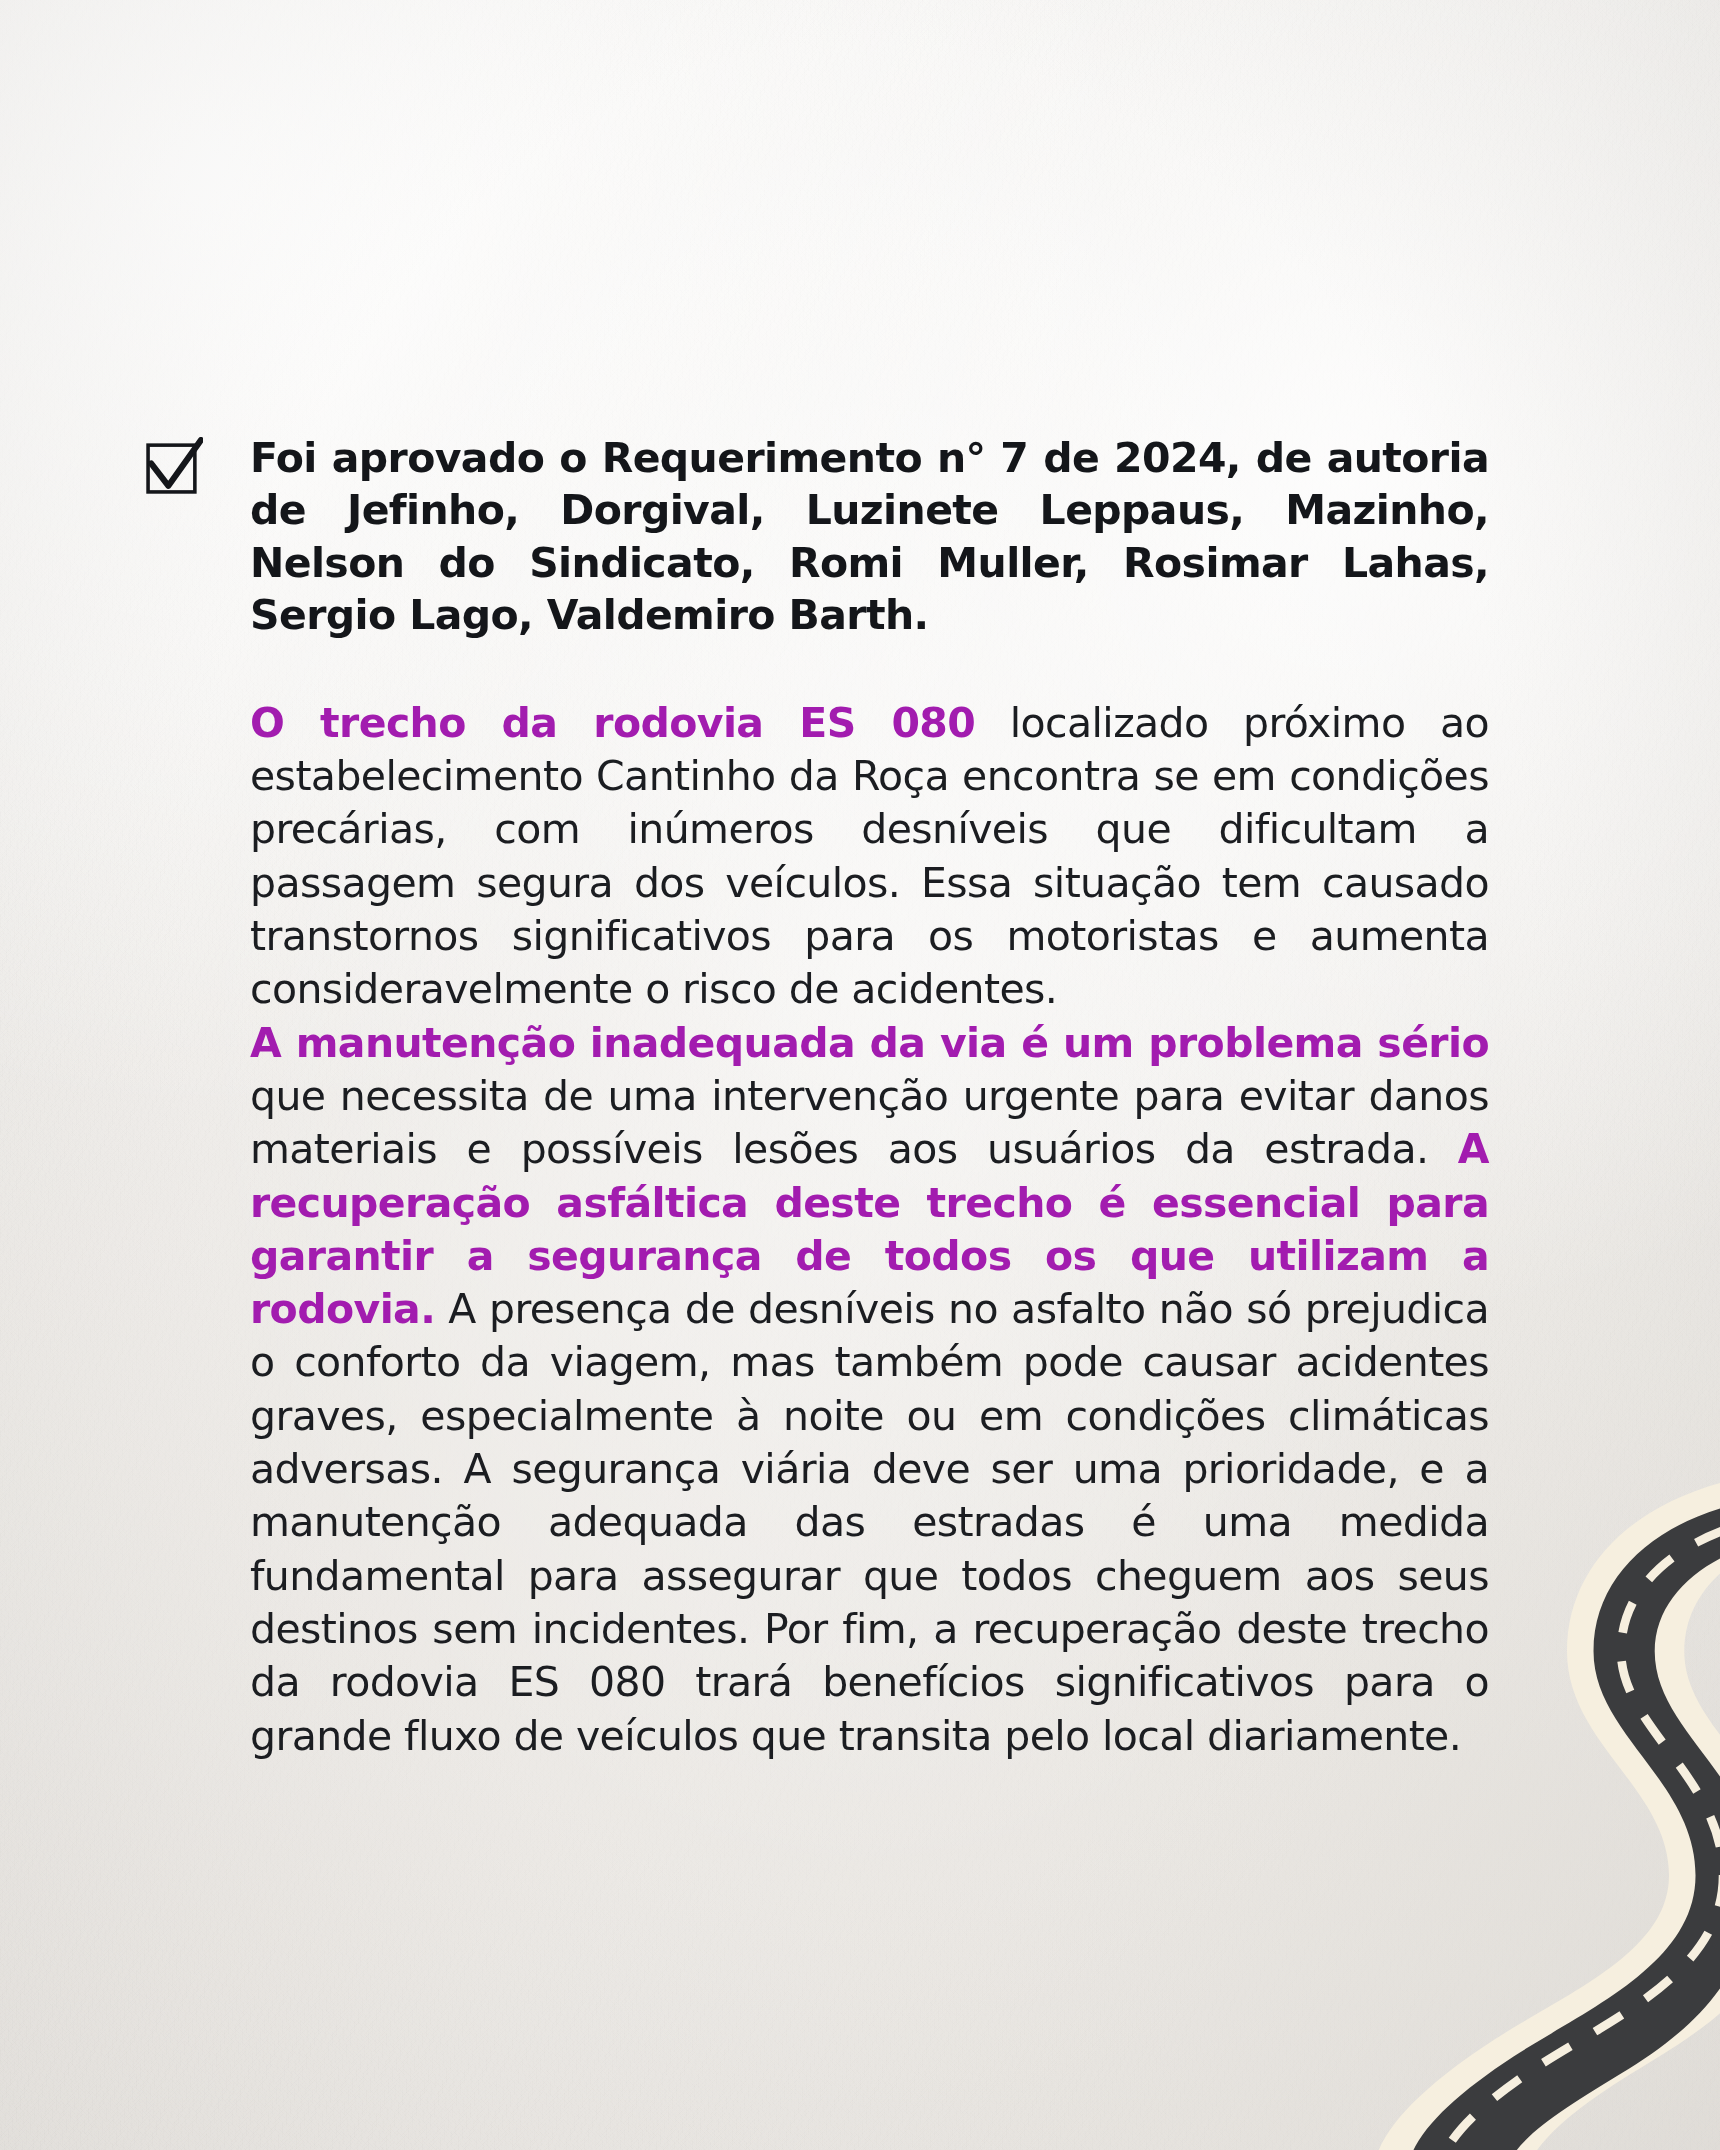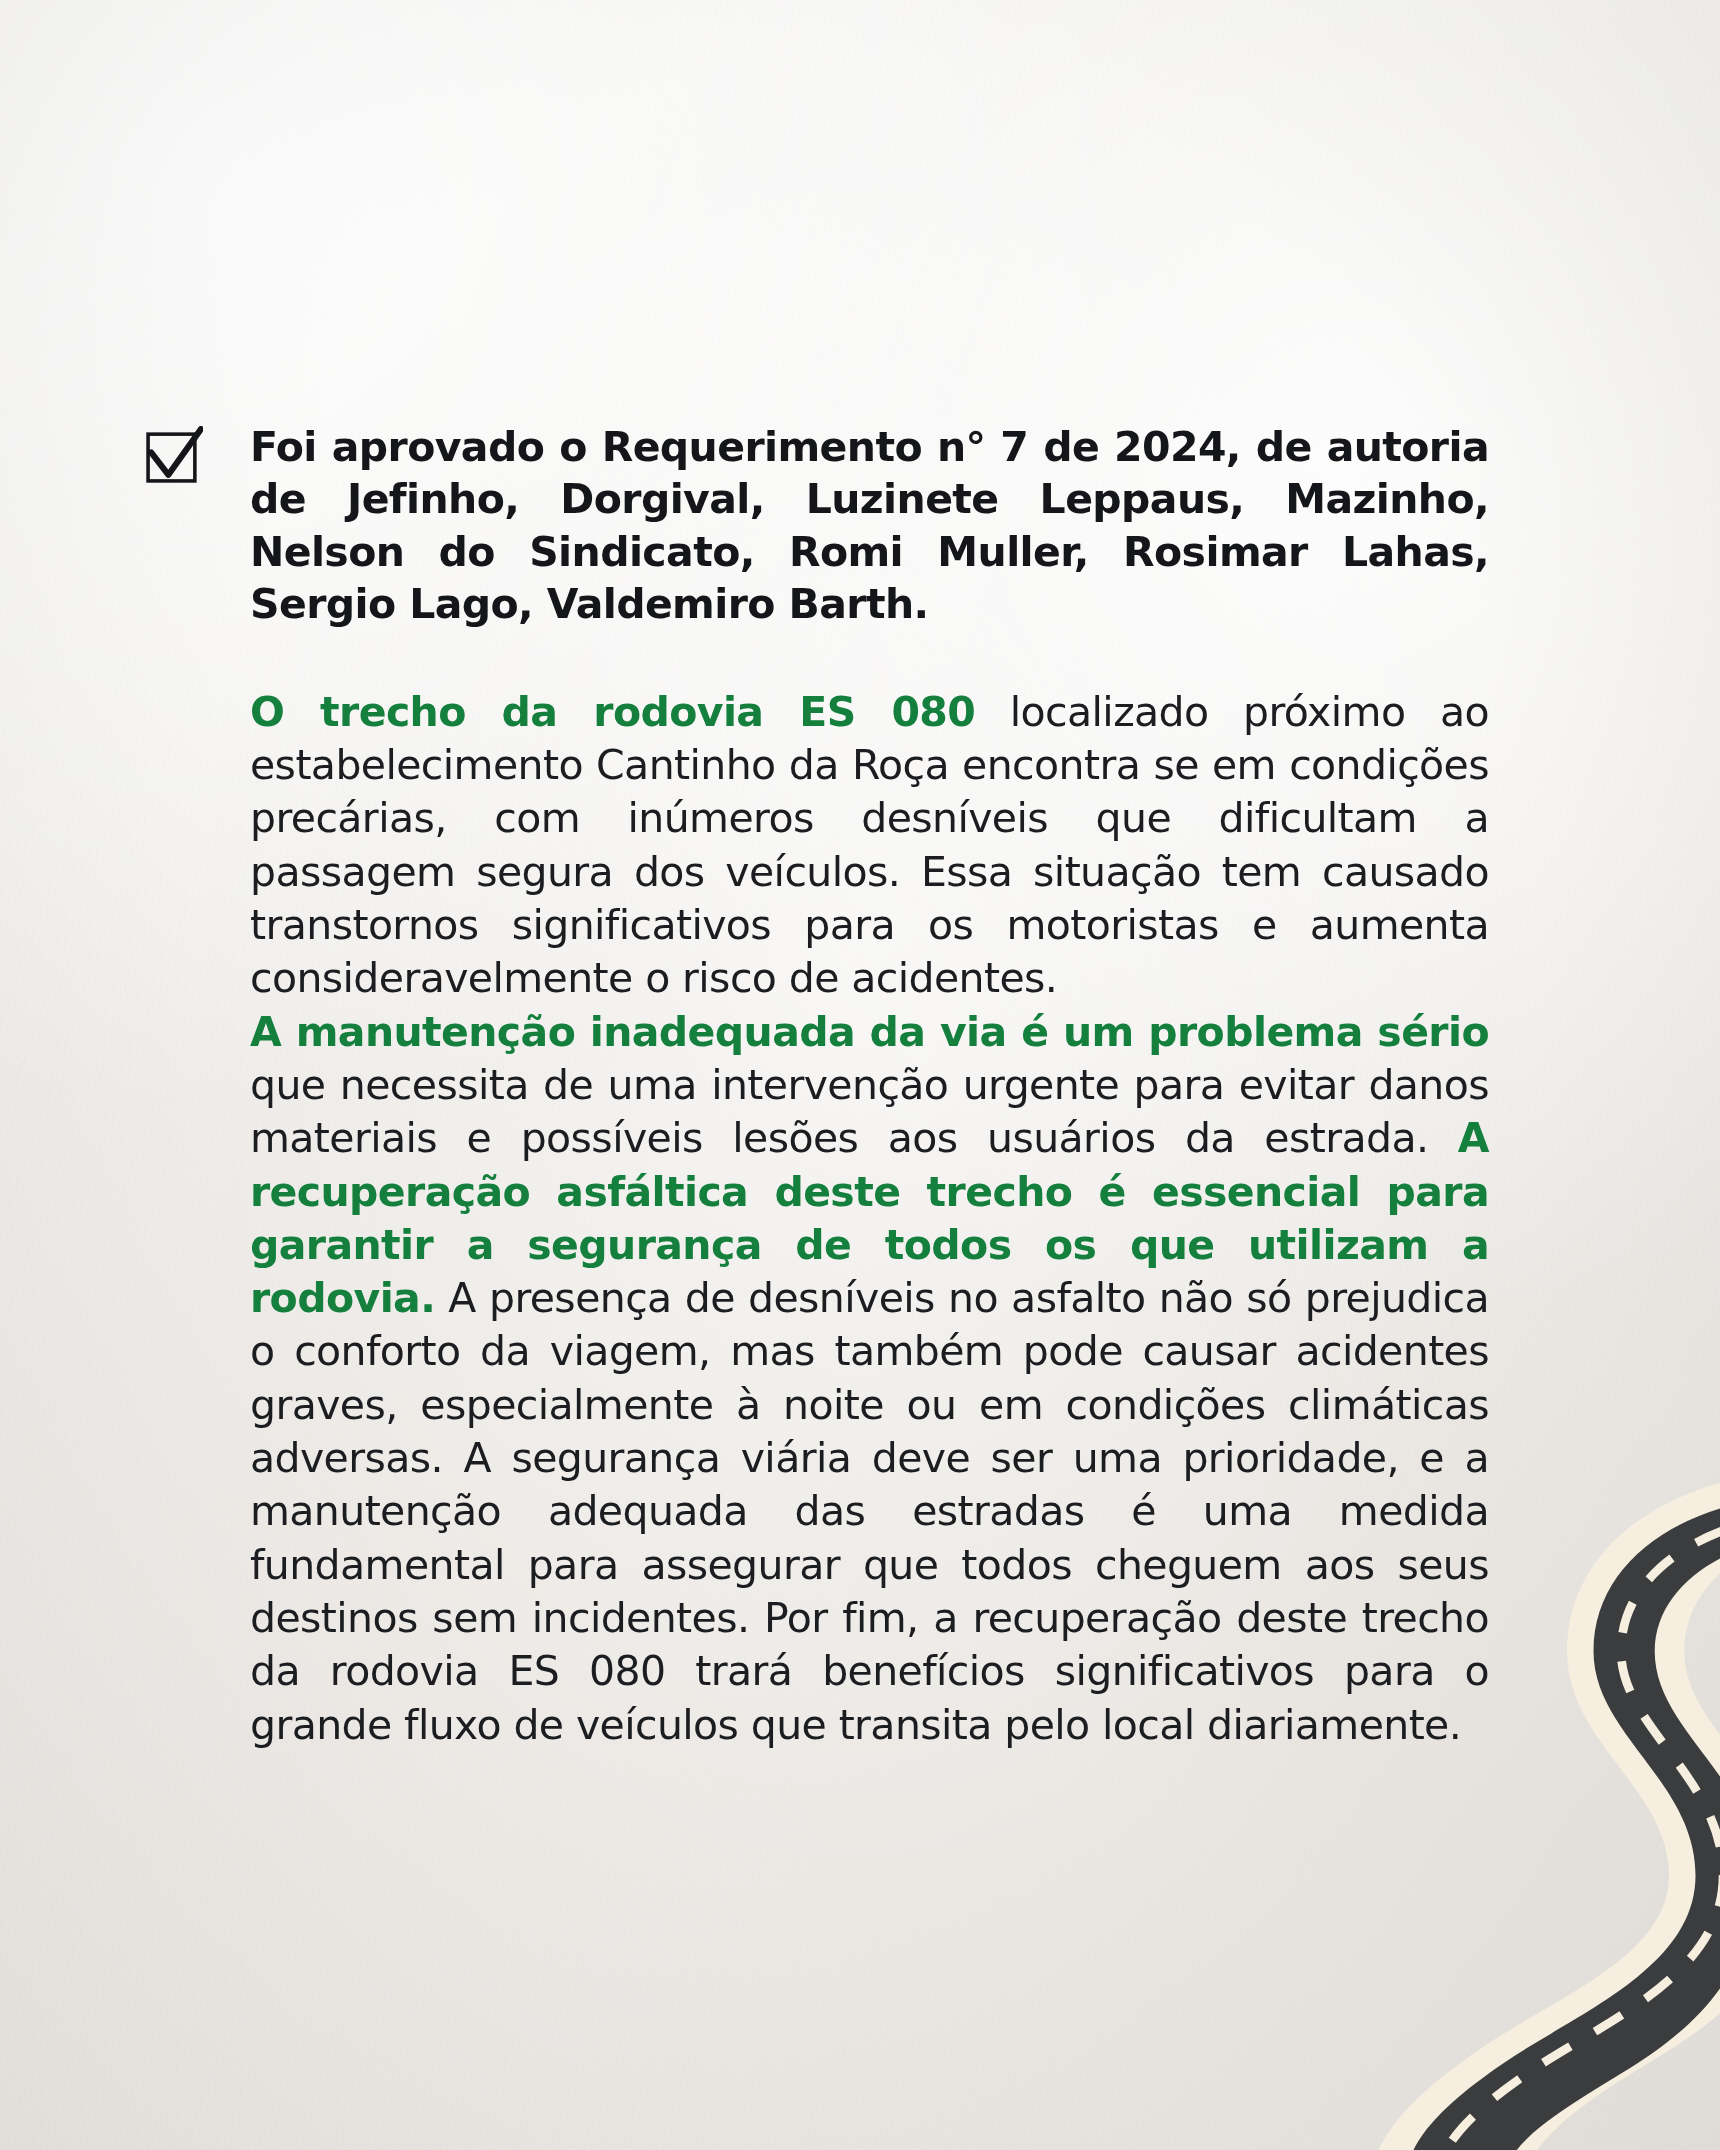--- a/index.html
+++ b/index.html
@@ -45,21 +45,21 @@
     bottom: 0;
     width: 510px;
     height: 714px;
     pointer-events: none;
   }
 
   
   .content {
     position: absolute;
     left: 153px;
-    top: 421px;
+    top: 432px;
     width: 1336px;
   }
 
   .check-row {
     position: relative;
   }
   .check-icon {
     position: absolute;
     left: -9.2px;
     top: 5.1px;
@@ -87,21 +87,21 @@
     font-size: 41px;
     line-height: 1.30;
     letter-spacing: -0.6px;
     color: #1b1d21;
     text-align: justify;
     text-align-last: left;
   }
   .para.p1 { margin-top: 55px; }
   .para.p2 { }
 
-  .b { font-weight: bold; color: #15803d; }
+  .b { font-weight: bold; color: #a21caf; }
 </style>
 </head>
 <body>
 
 <div class="paper"></div>
 <div class="paper-vignette"></div>
 
 <div class="road-art">
   <svg width="510" height="714" viewBox="0 0 1000 1400" xmlns="http://www.w3.org/2000/svg" aria-hidden="true">
 

